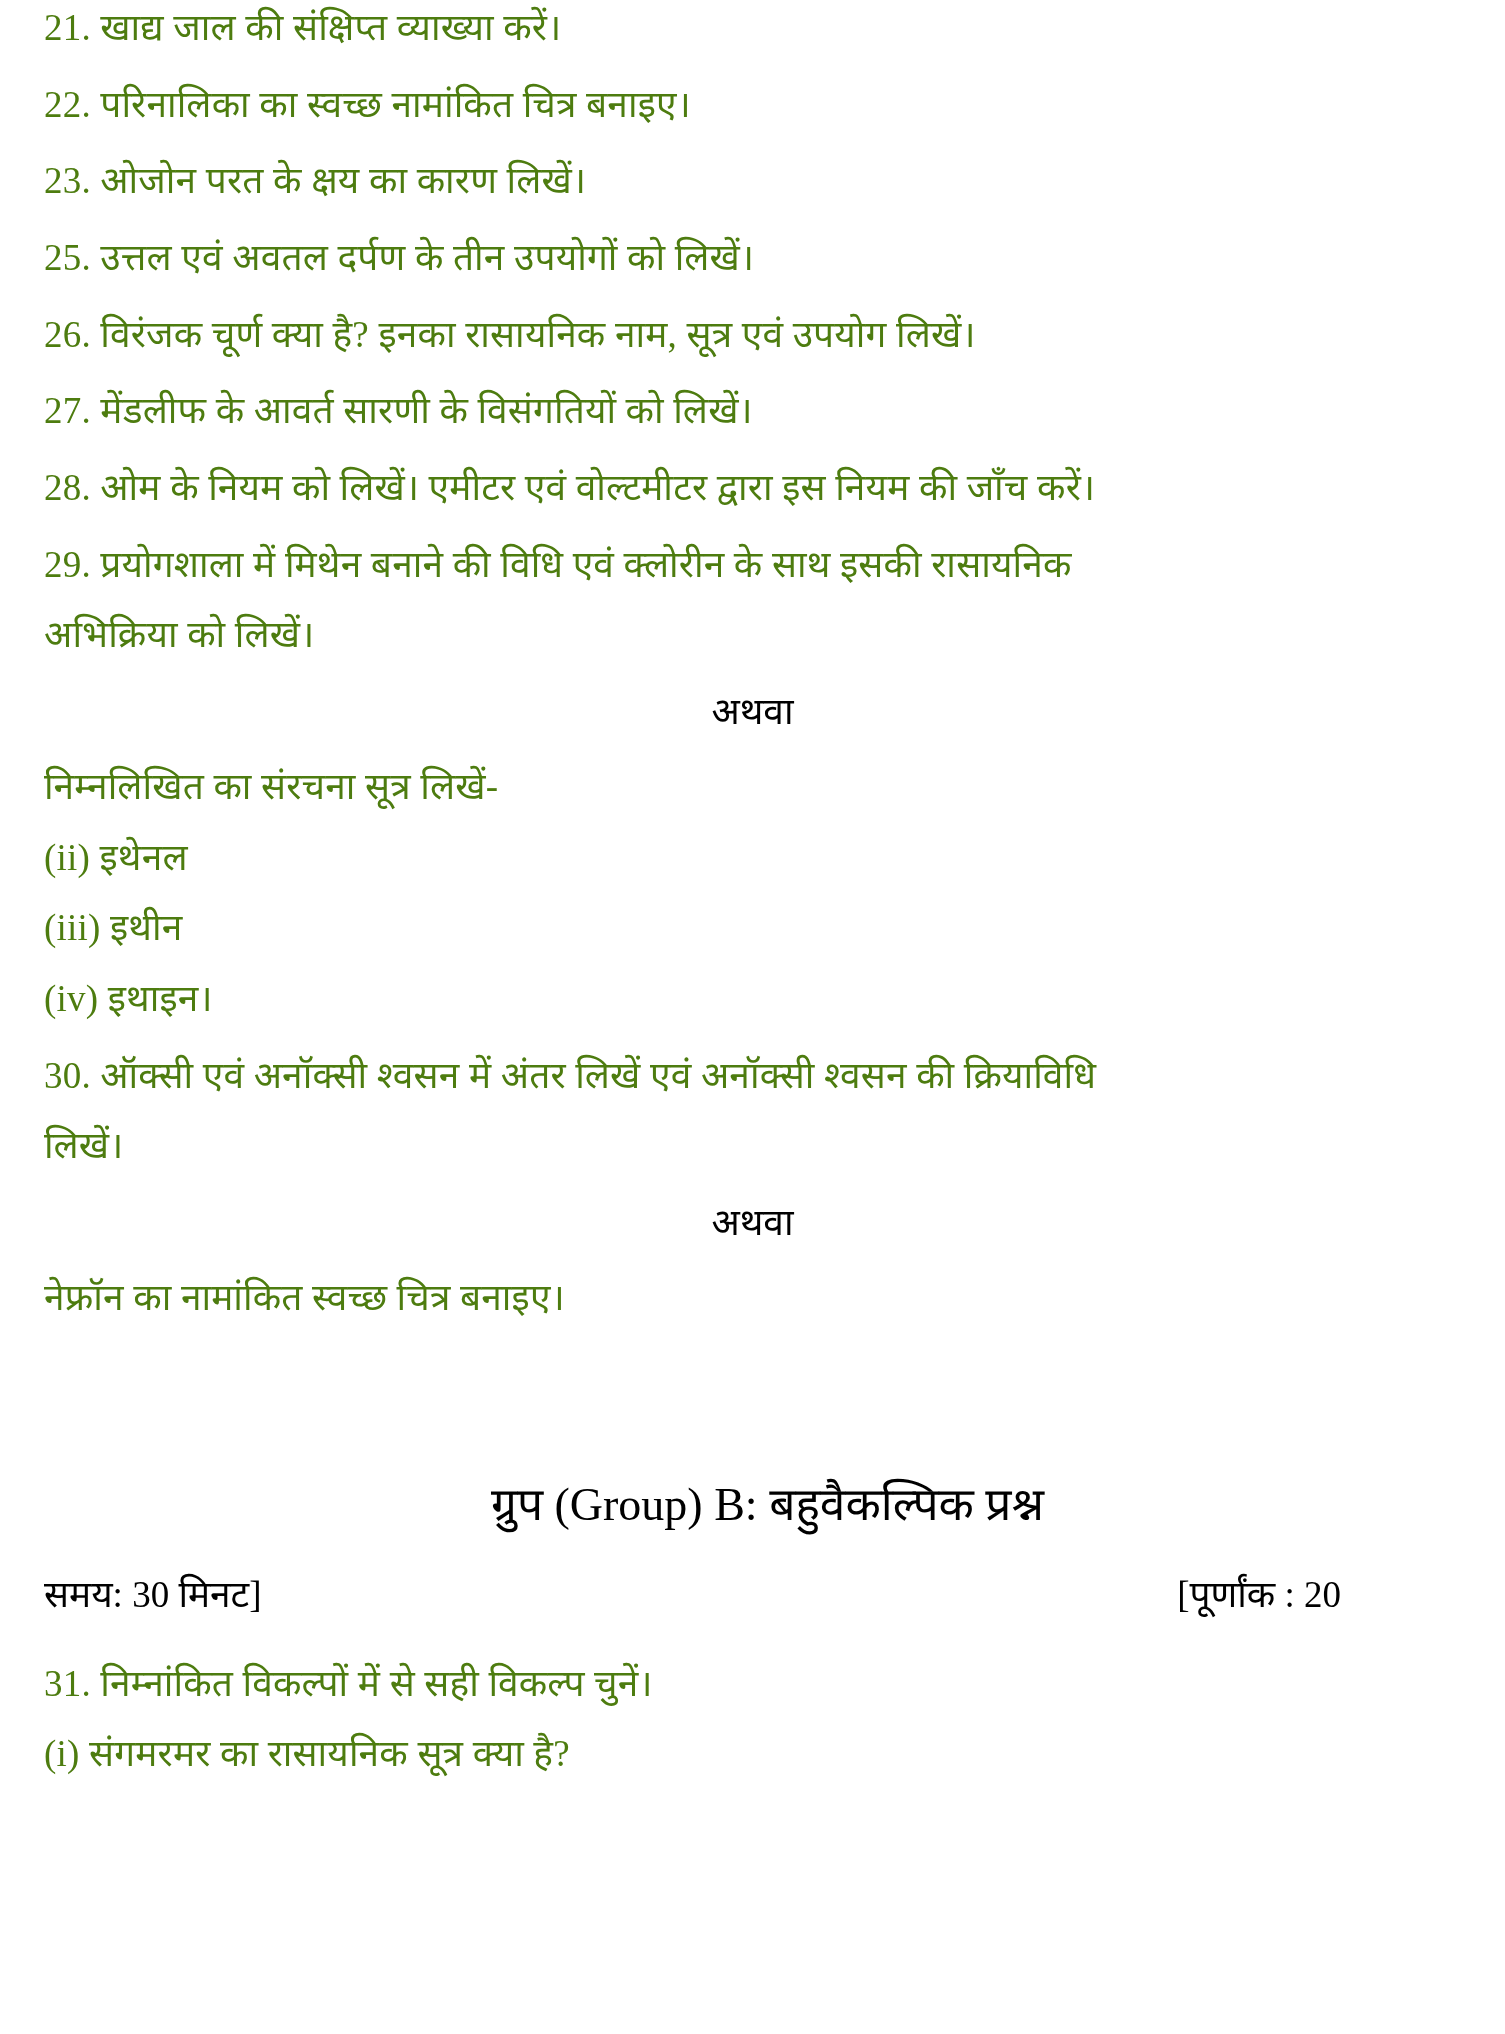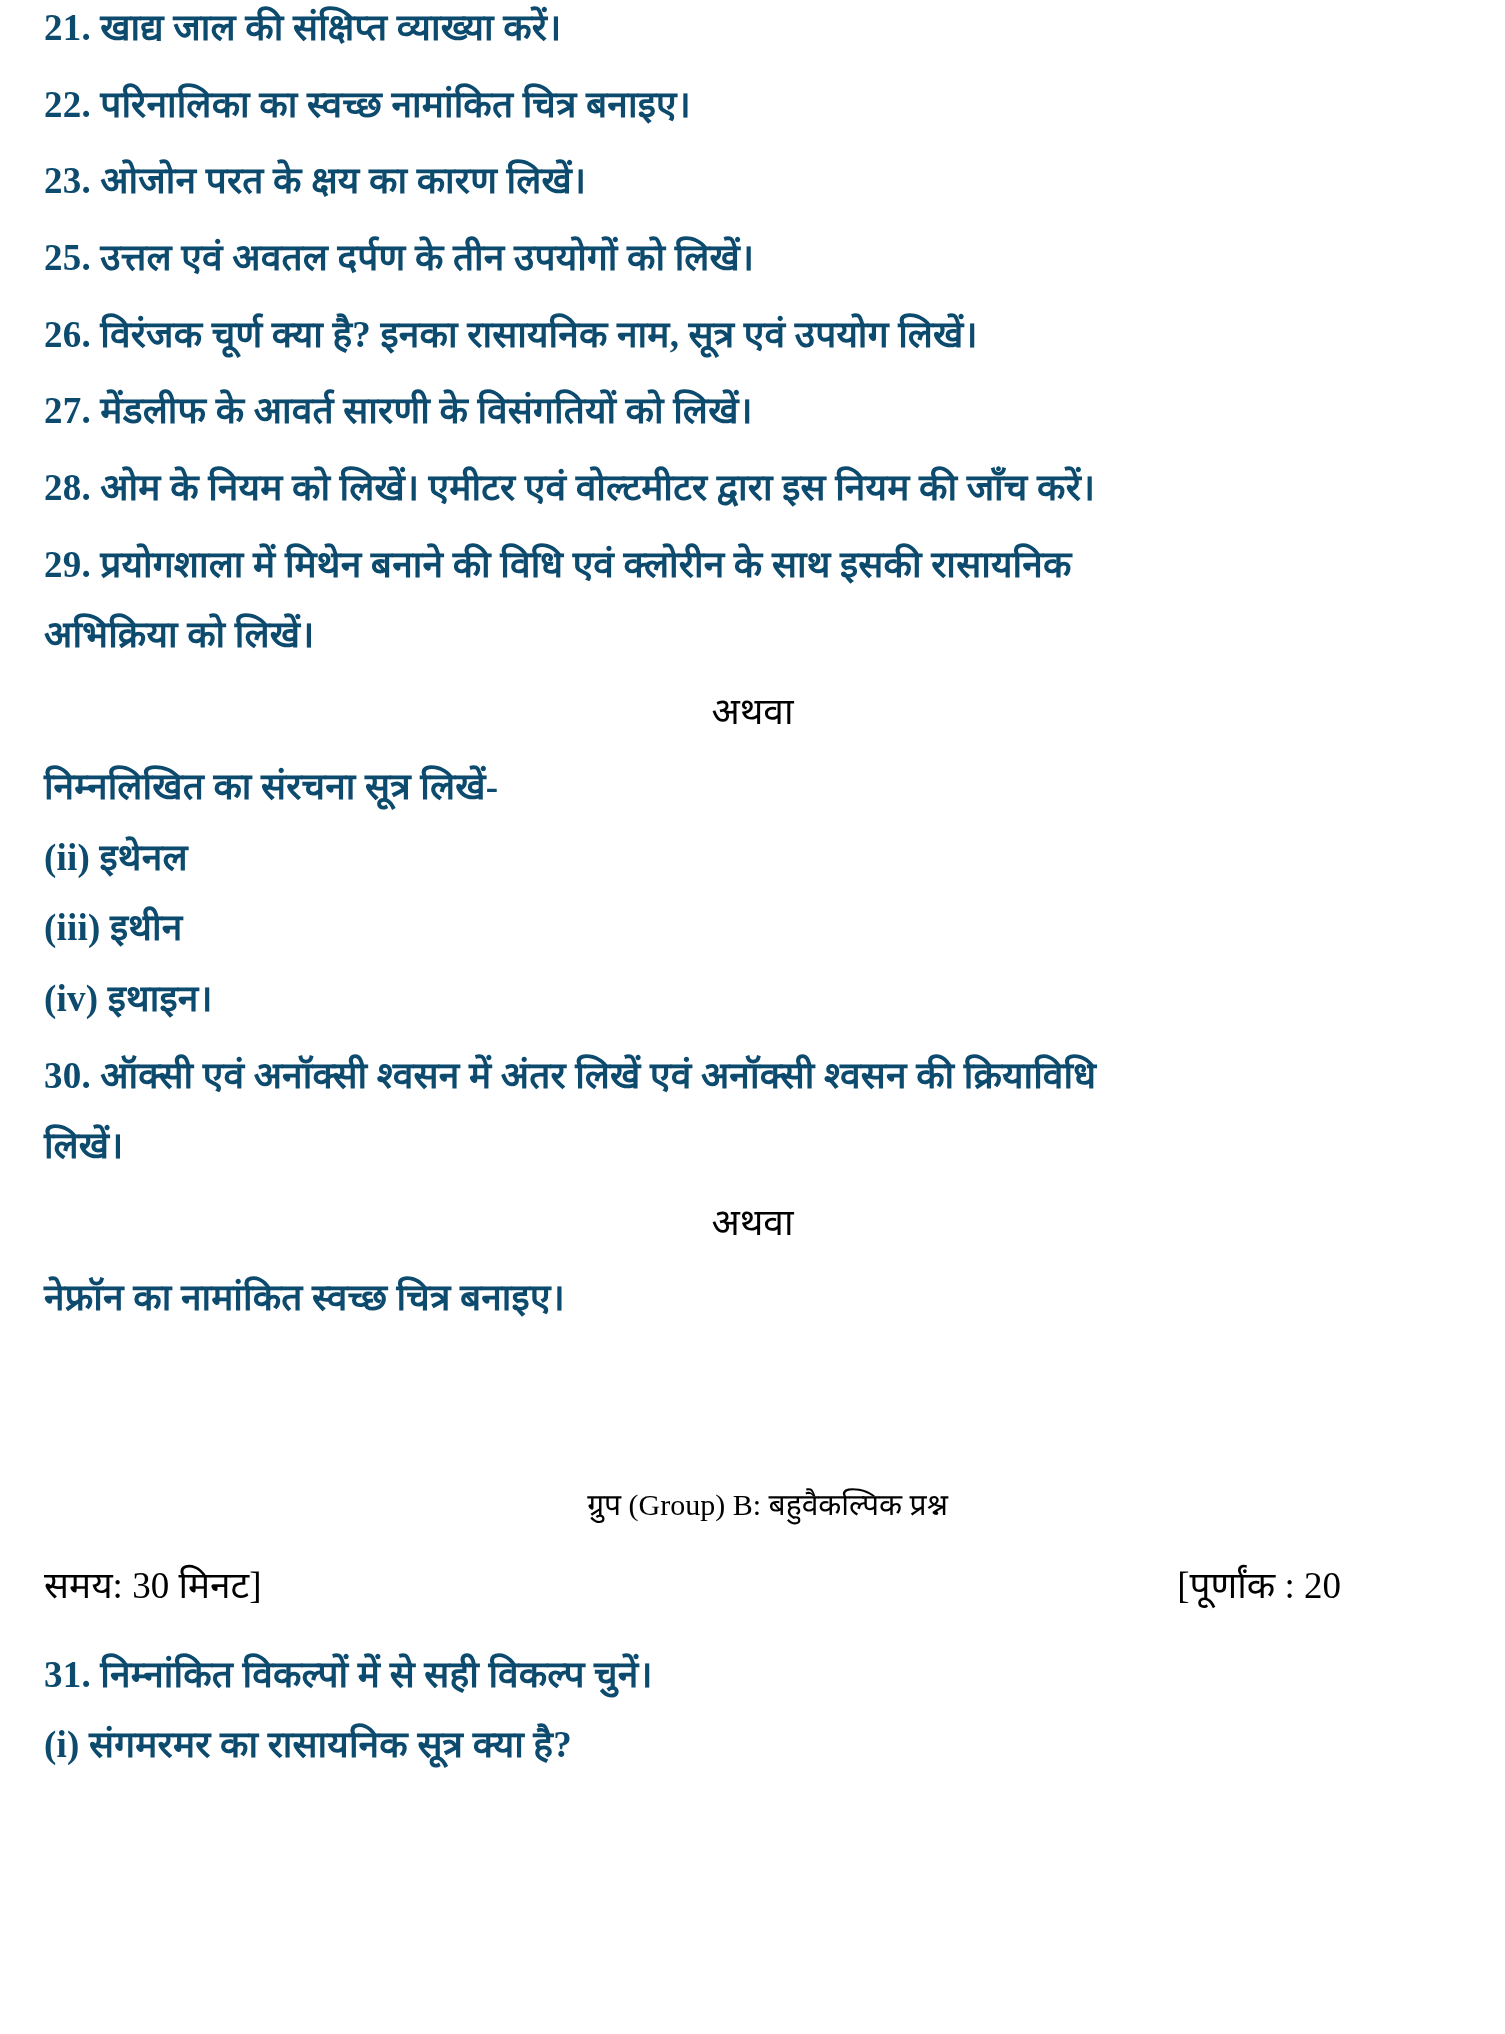--- a/index.html
+++ b/index.html
@@ -22,22 +22,21 @@
     overflow: hidden;
   }
   .q-line,
   .cont-line,
   .sub-item,
   .plain-line {
     font-size: 37px;
     line-height: 1.18;
     letter-spacing: 0.2px;
     white-space: nowrap;
-    color: #0c4a6e;
-    font-weight: bold;
+    color: #4d7c0f;
   }
   .q-line {
     margin: 0 0 27px 0;
     padding-top: 6px;
   }
   .cont-line {
     margin: 0 0 27px 0;
   }
   .sub-item {
     margin: 0 0 27px 0;
@@ -46,22 +45,22 @@
     margin: 0 0 27px 0;
   }
   .athwa {
     text-align: center;
     font-size: 37px;
     margin: 10px 0 30px 0;
   }
   .gap-xl { height: 120px; }
   .group-header {
     text-align: center;
-    font-size: 30px;
-    margin: 16px 0 34px 0;
+    font-size: 46px;
+    margin: 4px 0 34px 0;
     padding-left: 30px;
   }
   .meta-row {
     display: flex;
     justify-content: space-between;
     align-items: baseline;
     font-size: 37px;
     margin: 0 0 38px 0;
     padding-right: 120px;
   }

